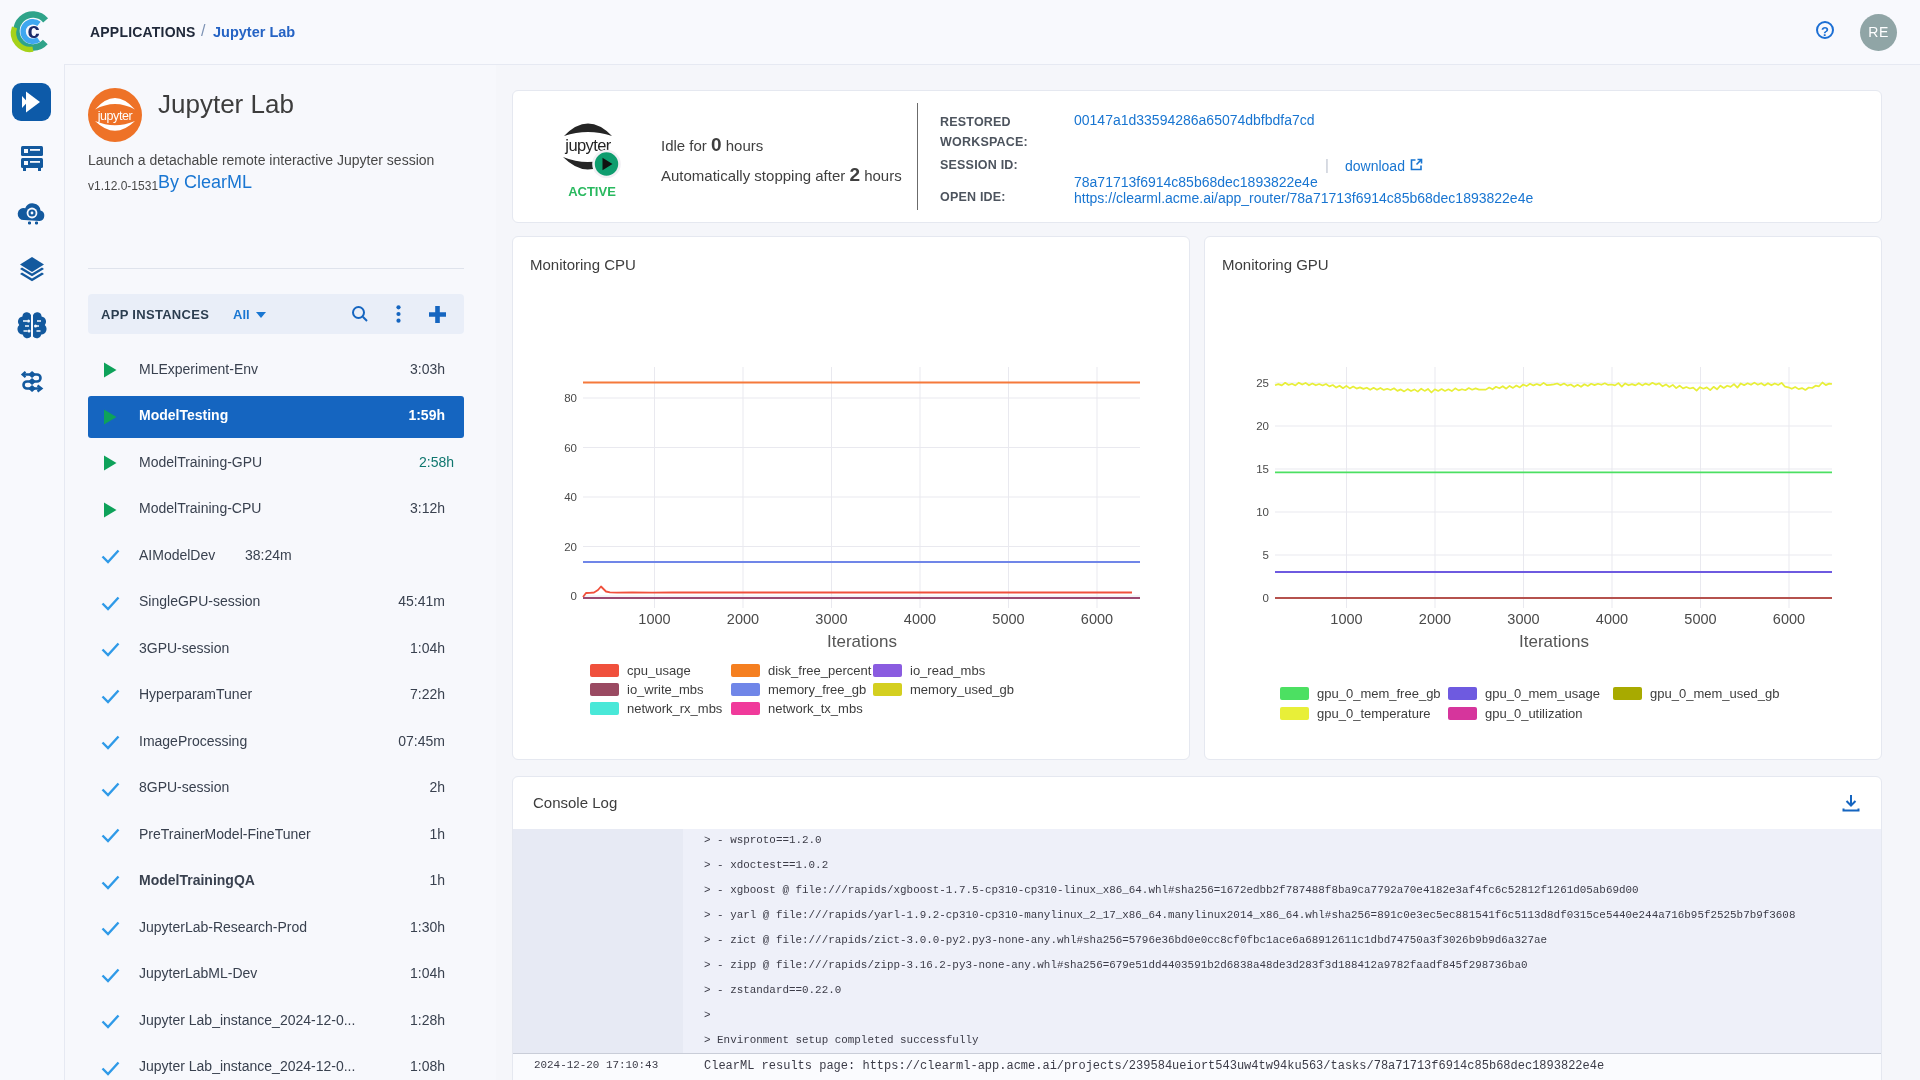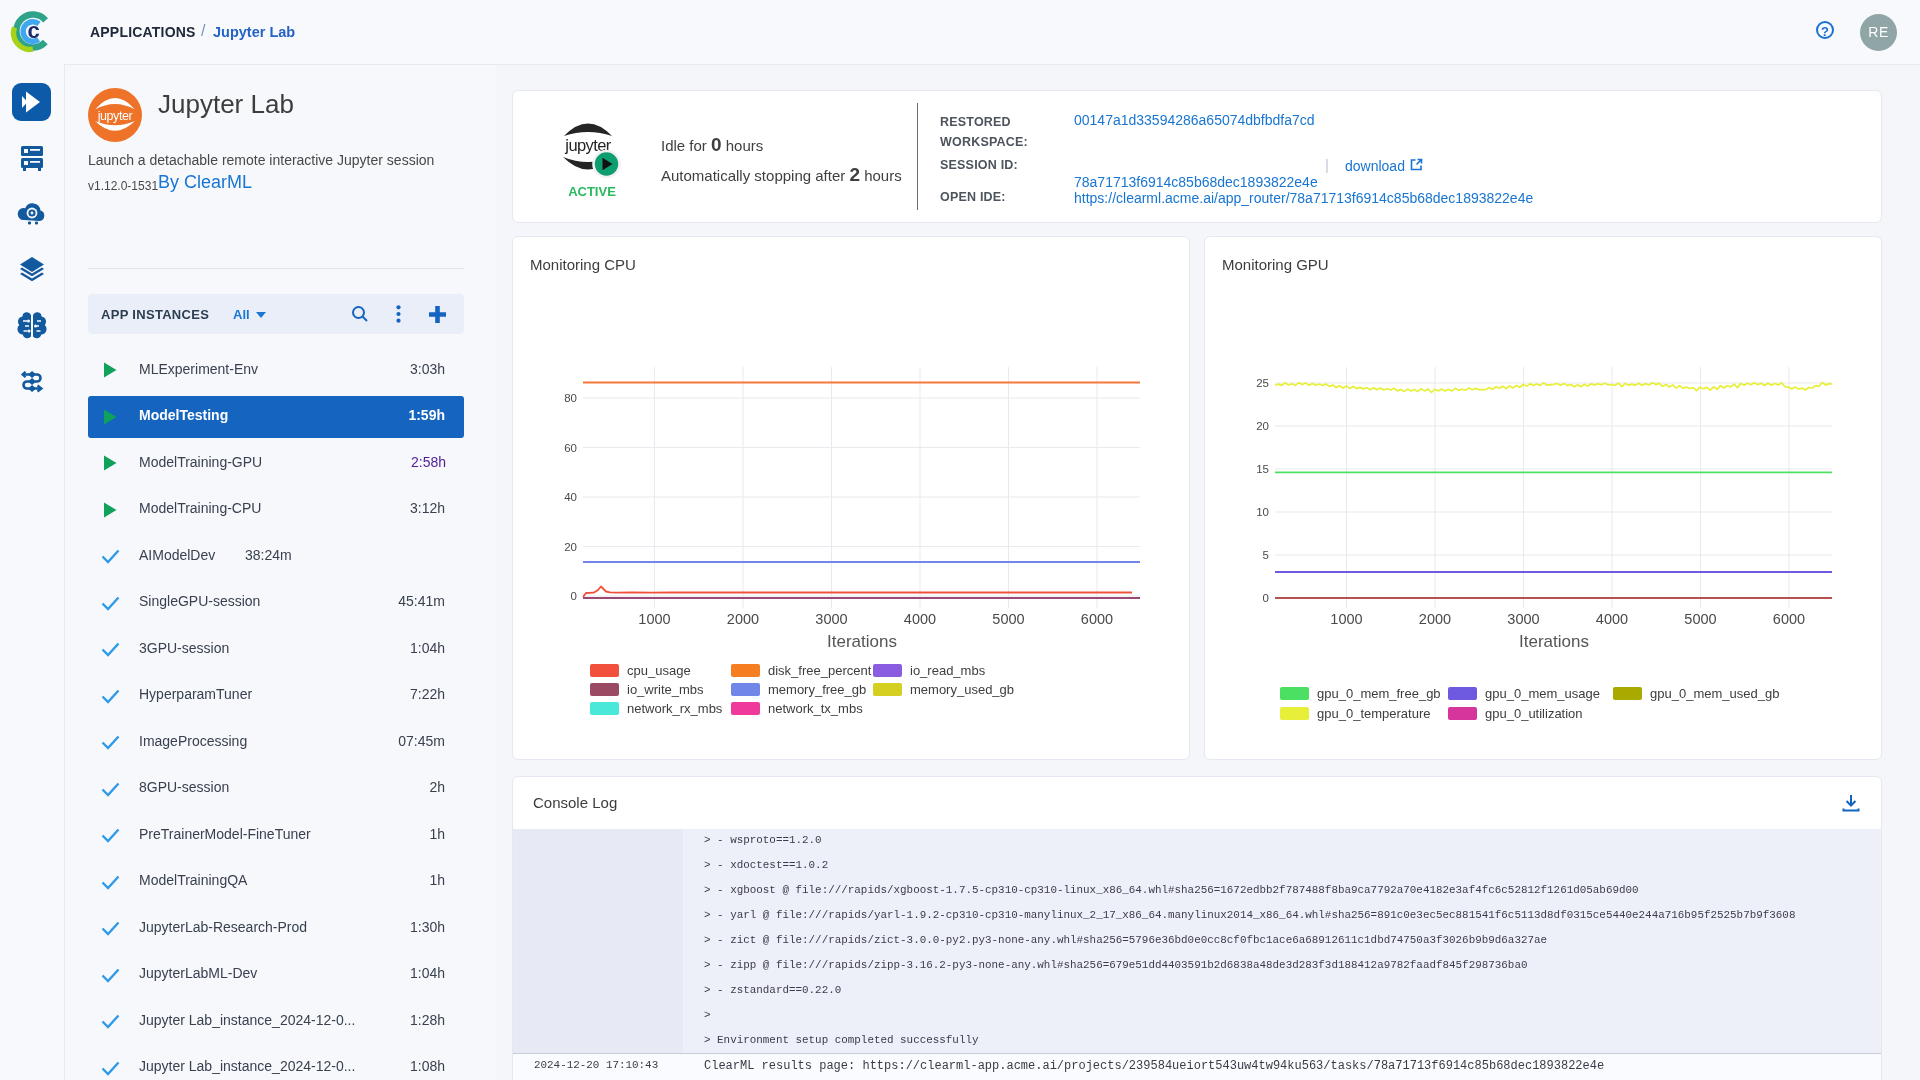--- a/index.html
+++ b/index.html
@@ -108,21 +108,21 @@
 <div style="position:absolute;left:88px;top:395.5px;width:376px;height:42.5px;background:#1565c0;border-radius:3px;"></div>
 <div style="position:absolute;left:103px;top:408.5px;line-height:0;"><svg width="14" height="16" viewBox="0 0 14 16">
       <polygon points="1,0.5 1,15.5 13.5,8" fill="#0ea25a"></polygon>
     </svg></div>
 <div style="position:absolute;left:139px;top:407px;font-size:14px;color:#ffffff;font-weight:600;white-space:nowrap;">ModelTesting</div>
 <div style="position:absolute;left:245px;top:407px;width:200px;text-align:right;font-size:14px;color:#ffffff;font-weight:600;">1:59h</div>
 <div style="position:absolute;left:103px;top:455px;line-height:0;"><svg width="14" height="16" viewBox="0 0 14 16">
       <polygon points="1,0.5 1,15.5 13.5,8" fill="#0ea25a"></polygon>
     </svg></div>
 <div style="position:absolute;left:139px;top:453.5px;font-size:14px;color:#39414f;font-weight:400;white-space:nowrap;">ModelTraining-GPU</div>
-<div style="position:absolute;left:246px;top:453.5px;width:200px;text-align:right;font-size:14px;color:#4c1d95;font-weight:400;">2:58h</div>
+<div style="position:absolute;left:254px;top:453.5px;width:200px;text-align:right;font-size:14px;color:#0f766e;font-weight:400;">2:58h</div>
 <div style="position:absolute;left:103px;top:501.5px;line-height:0;"><svg width="14" height="16" viewBox="0 0 14 16">
       <polygon points="1,0.5 1,15.5 13.5,8" fill="#0ea25a"></polygon>
     </svg></div>
 <div style="position:absolute;left:139px;top:500px;font-size:14px;color:#39414f;font-weight:400;white-space:nowrap;">ModelTraining-CPU</div>
 <div style="position:absolute;left:245px;top:500px;width:200px;text-align:right;font-size:14px;color:#39414f;font-weight:400;">3:12h</div>
 <div style="position:absolute;left:100px;top:548px;line-height:0;"><svg width="21" height="17" viewBox="0 0 21 17">
       <path d="M2.5 8.5 L8 14 L18.5 2.5" fill="none" stroke="#2f9ae8" stroke-width="2.4"></path>
     </svg></div>
 <div style="position:absolute;left:139px;top:546.5px;font-size:14px;color:#39414f;font-weight:400;white-space:nowrap;">AIModelDev</div>
 <div style="position:absolute;left:245px;top:546.5px;width:200px;text-align:left;font-size:14px;color:#39414f;font-weight:400;">38:24m</div>
@@ -152,21 +152,21 @@
 <div style="position:absolute;left:139px;top:779px;font-size:14px;color:#39414f;font-weight:400;white-space:nowrap;">8GPU-session</div>
 <div style="position:absolute;left:245px;top:779px;width:200px;text-align:right;font-size:14px;color:#39414f;font-weight:400;">2h</div>
 <div style="position:absolute;left:100px;top:827px;line-height:0;"><svg width="21" height="17" viewBox="0 0 21 17">
       <path d="M2.5 8.5 L8 14 L18.5 2.5" fill="none" stroke="#2f9ae8" stroke-width="2.4"></path>
     </svg></div>
 <div style="position:absolute;left:139px;top:825.5px;font-size:14px;color:#39414f;font-weight:400;white-space:nowrap;">PreTrainerModel-FineTuner</div>
 <div style="position:absolute;left:245px;top:825.5px;width:200px;text-align:right;font-size:14px;color:#39414f;font-weight:400;">1h</div>
 <div style="position:absolute;left:100px;top:873.5px;line-height:0;"><svg width="21" height="17" viewBox="0 0 21 17">
       <path d="M2.5 8.5 L8 14 L18.5 2.5" fill="none" stroke="#2f9ae8" stroke-width="2.4"></path>
     </svg></div>
-<div style="position:absolute;left:139px;top:872px;font-size:14px;color:#39414f;font-weight:400;white-space:nowrap;">ModelTrainingQA</div>
+<div style="position:absolute;left:139px;top:872px;font-size:14px;color:#39414f;font-weight:700;white-space:nowrap;">ModelTrainingQA</div>
 <div style="position:absolute;left:245px;top:872px;width:200px;text-align:right;font-size:14px;color:#39414f;font-weight:400;">1h</div>
 <div style="position:absolute;left:100px;top:920px;line-height:0;"><svg width="21" height="17" viewBox="0 0 21 17">
       <path d="M2.5 8.5 L8 14 L18.5 2.5" fill="none" stroke="#2f9ae8" stroke-width="2.4"></path>
     </svg></div>
 <div style="position:absolute;left:139px;top:918.5px;font-size:14px;color:#39414f;font-weight:400;white-space:nowrap;">JupyterLab-Research-Prod</div>
 <div style="position:absolute;left:245px;top:918.5px;width:200px;text-align:right;font-size:14px;color:#39414f;font-weight:400;">1:30h</div>
 <div style="position:absolute;left:100px;top:966.5px;line-height:0;"><svg width="21" height="17" viewBox="0 0 21 17">
       <path d="M2.5 8.5 L8 14 L18.5 2.5" fill="none" stroke="#2f9ae8" stroke-width="2.4"></path>
     </svg></div>
 <div style="position:absolute;left:139px;top:965px;font-size:14px;color:#39414f;font-weight:400;white-space:nowrap;">JupyterLabML-Dev</div>

